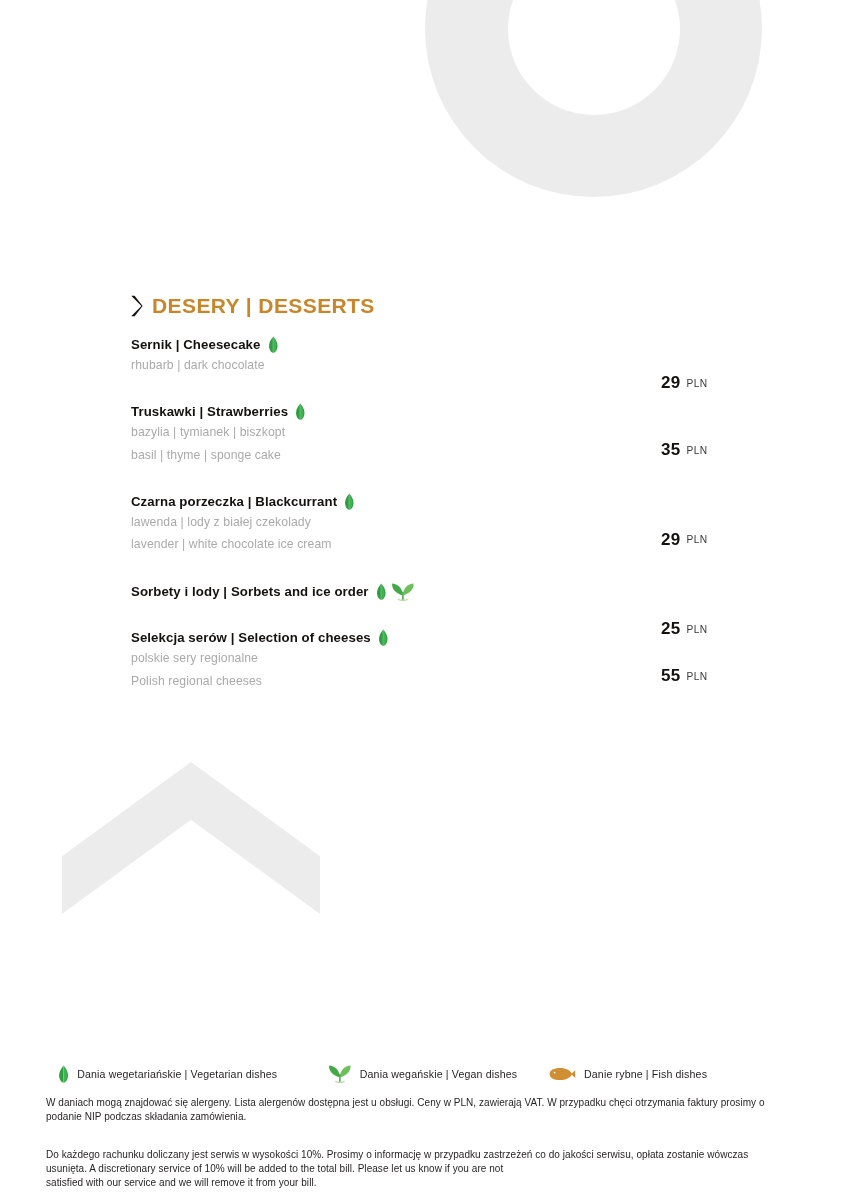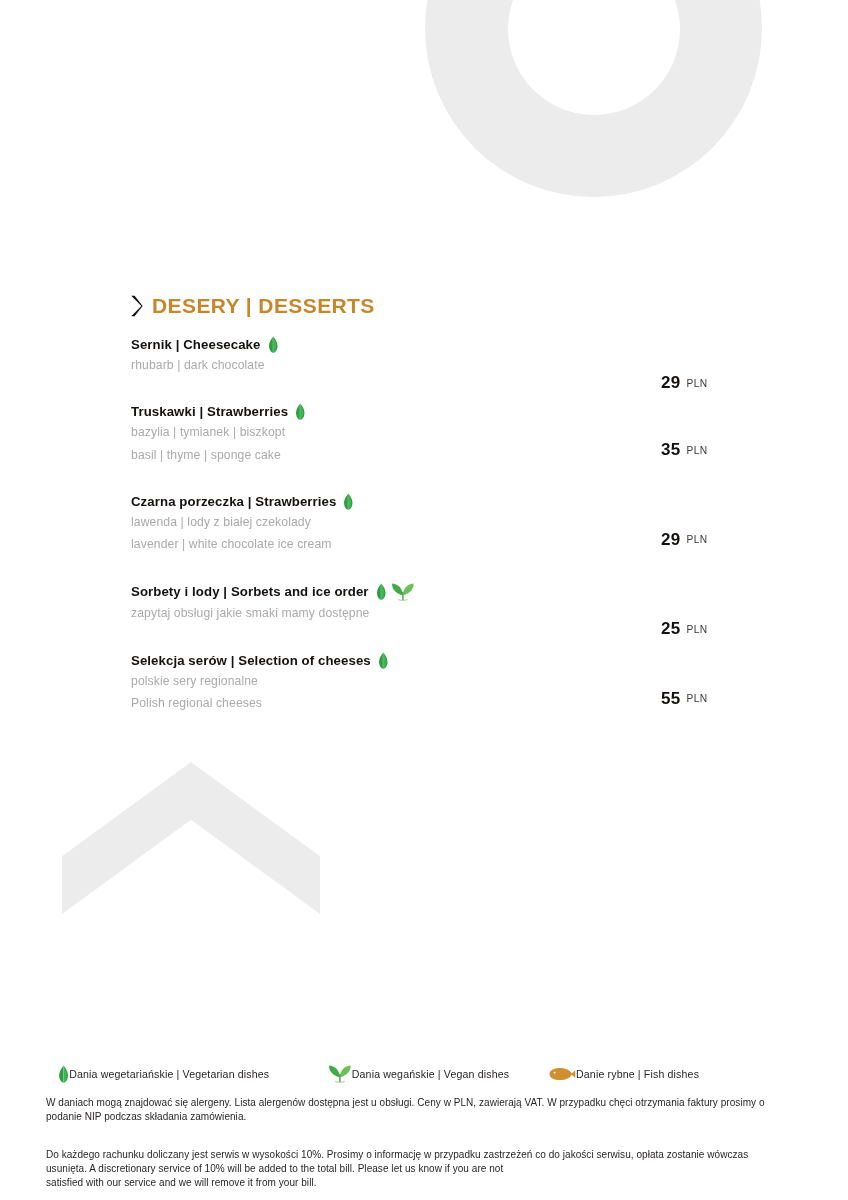--- a/index.html
+++ b/index.html
@@ -108,21 +108,21 @@
     letter-spacing:0.4px;
   }
 
   
   .legend {
     position:absolute;
     left:58px; top:1064px;
     width:740px;
     display:flex; align-items:center;
   }
-  .legend-item { display:flex; align-items:center; }
+  .legend-item { display:flex; align-items:center; gap:8px; }
   .legend-item.veg   { width:270px; }
   .legend-item.vegan { width:220px; }
   .legend-label {
     font-size:10.6px;
     color:#231f20;
     letter-spacing:0.15px;
     white-space:nowrap;
   }
 
   
@@ -187,21 +187,21 @@
           </div>
           <div class="item-desc">bazylia | tymianek | biszkopt</div>
           <div class="item-desc">basil | thyme | sponge cake</div>
           <div class="price-col">
             <span class="price-val">35</span>
             <span class="price-cur">PLN</span>
           </div>
         </div>
         <div class="menu-item">
           <div class="item-head">
-            <span class="item-name">Czarna porzeczka | Strawberries</span>
+            <span class="item-name">Czarna porzeczka | Blackcurrant</span>
             <span class="tags">
               <svg class="tag-icon" width="10.54" height="17" viewBox="0 0 13 21">
                 <path d="M6.5 0.5 C10.8 5.5 12.6 10.5 11.4 15 C10.5 18.5 8.6 20.6 6.5 20.6 C4.4 20.6 2.5 18.5 1.6 15 C0.4 10.5 2.2 5.5 6.5 0.5 Z" fill="#2f9e41"></path>
                 <path d="M6.5 1.6 C6.5 1.6 6.5 12 6.5 20.3" stroke="#ffffff" stroke-width="0.9" fill="none" opacity="0.85"></path>
                 <path d="M6.5 1.2 C9.2 5.3 10.9 10.2 10.2 14.6 C9.6 18 8.2 20.2 6.5 20.4 Z" fill="#3fb551"></path>
               </svg>
             </span>
           </div>
           <div class="item-desc">lawenda | lody z białej czekolady</div>
           <div class="item-desc">lavender | white chocolate ice cream</div>
@@ -220,21 +220,20 @@
                 <path d="M6.5 1.2 C9.2 5.3 10.9 10.2 10.2 14.6 C9.6 18 8.2 20.2 6.5 20.4 Z" fill="#3fb551"></path>
               </svg>
               <svg class="tag-icon" width="23.75" height="19" viewBox="0 0 24 19">
                 <path d="M11.6 13.4 C9.4 12.4 6.2 11.6 3.4 8.4 C1.4 6.1 0.8 3.4 1.2 1.4 C3.6 1.6 6.6 2.6 8.8 5 C11.1 7.5 11.7 10.8 11.6 13.4 Z" fill="#43a948"></path>
                 <path d="M12.3 13.4 C14.5 12.4 17.7 11.6 20.5 8.4 C22.5 6.1 23.1 3.4 22.7 1.4 C20.3 1.6 17.3 2.6 15.1 5 C12.8 7.5 12.2 10.8 12.3 13.4 Z" fill="#6cbf5a"></path>
                 <path d="M12 18.2 L12 9.8" stroke="#43a948" stroke-width="1.5" fill="none"></path>
                 <path d="M7.2 17.3 C9 18.9 15 18.9 16.8 17.3" stroke="#bcd9a8" stroke-width="1.3" fill="none"></path>
               </svg>
             </span>
           </div>
-          <div class="item-desc">zapytaj obsługi jakie smaki mamy dostępne</div>
           <div class="price-col">
             <span class="price-val">25</span>
             <span class="price-cur">PLN</span>
           </div>
         </div>
         <div class="menu-item">
           <div class="item-head">
             <span class="item-name">Selekcja serów | Selection of cheeses</span>
             <span class="tags">
               <svg class="tag-icon" width="10.54" height="17" viewBox="0 0 13 21">

